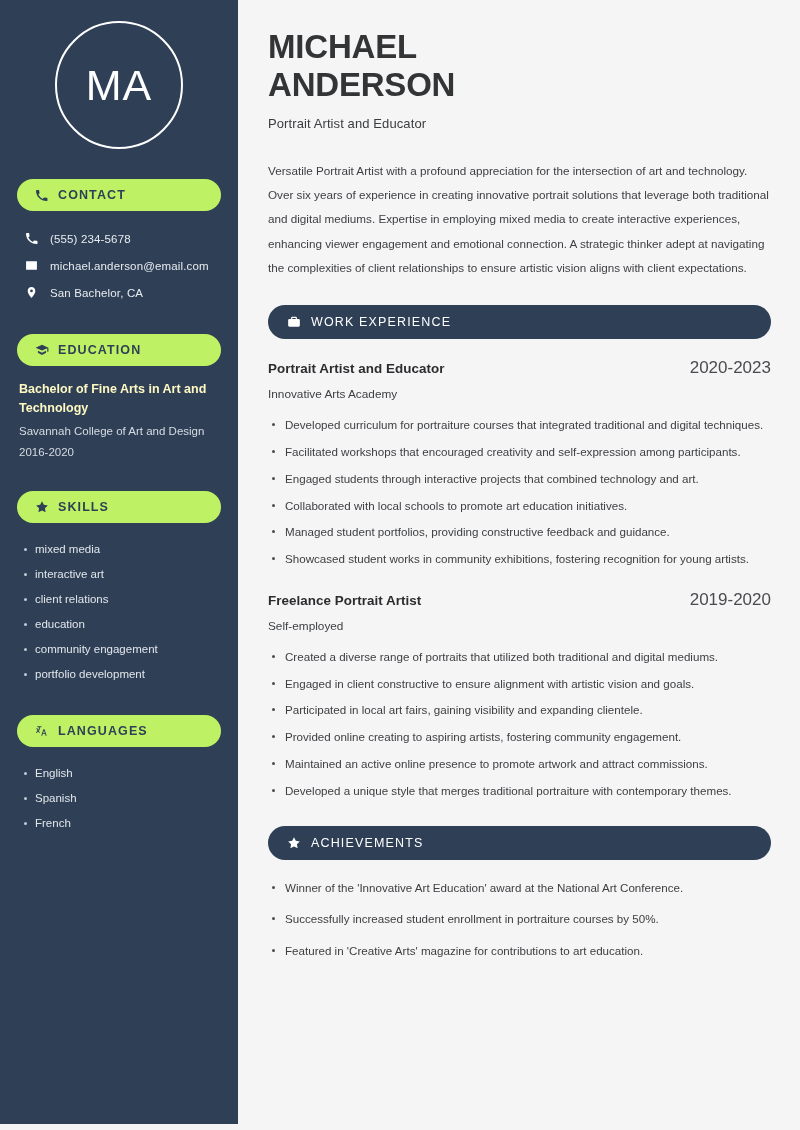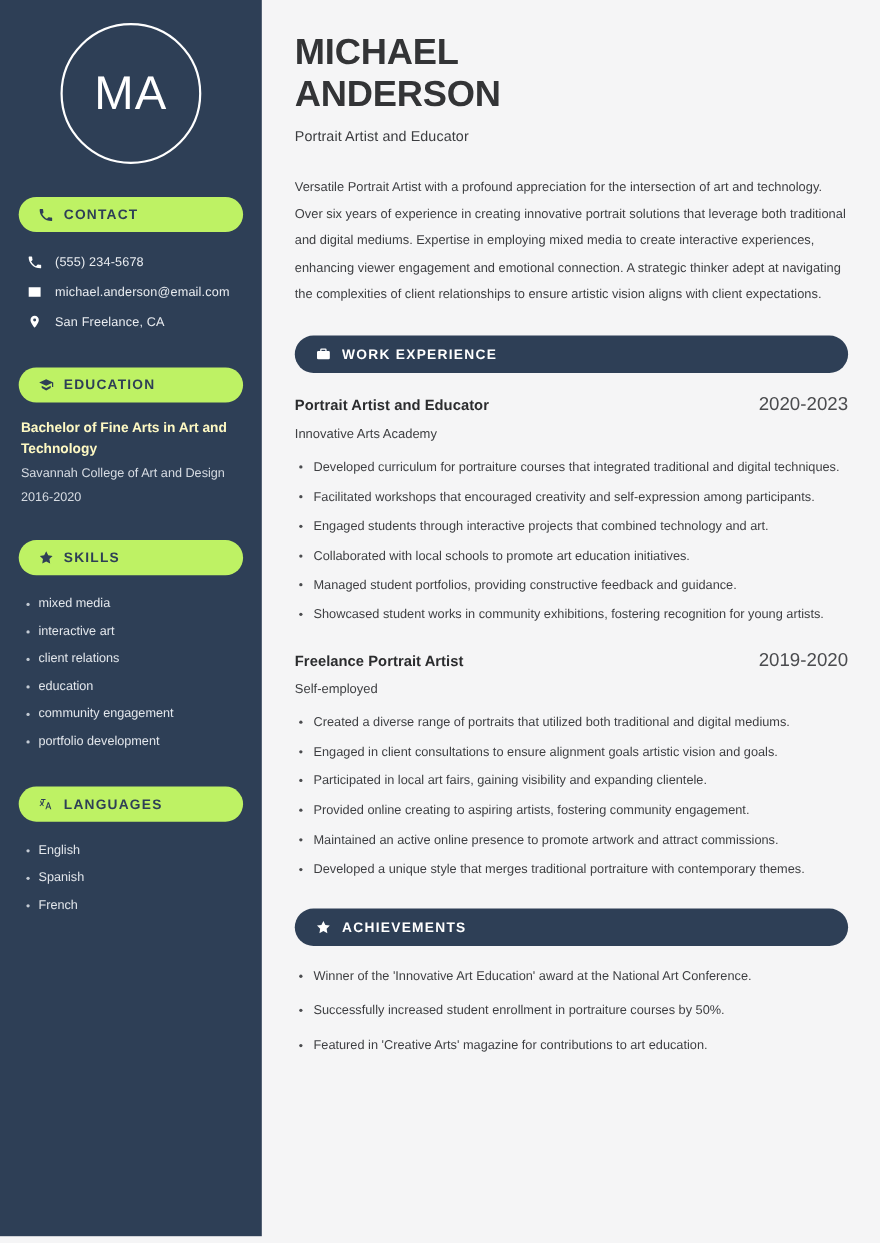--- a/index.html
+++ b/index.html
@@ -176,21 +176,21 @@
     display: flex;
     align-items: center;
     gap: 10px;
     padding-left: 18px;
     margin-top: 25px;
     margin-bottom: 19px;
   }
   .sec-bar-label {
     color: #ffffff;
     font-size: 12.5px;
-    font-weight: bold;
+    font-weight: normal;
     letter-spacing: 1.15px;
   }
   .sec-bar-icon {
     width: 15px;
     height: 15px;
     display: flex;
     align-items: center;
     justify-content: center;
     color: #ffffff;
   }
@@ -284,21 +284,21 @@
             </svg>
         </span>
         <span class="contact-text">michael.anderson@email.com</span>
       </div>
       <div class="contact-row">
         <span class="contact-icon">
           <svg width="13" height="13" viewBox="0 0 24 24" fill="currentColor">
               <path d="M12 2C8.1 2 5 5.1 5 9c0 5.3 7 13 7 13s7-7.7 7-13c0-3.9-3.1-7-7-7zm0 9.5A2.5 2.5 0 1 1 12 6.5a2.5 2.5 0 0 1 0 5z"></path>
             </svg>
         </span>
-        <span class="contact-text">San Freelance, CA</span>
+        <span class="contact-text">San Bachelor, CA</span>
       </div>
     </div>
 
     <div class="side-block">
       <div class="pill">
         <span class="pill-icon">
           <svg width="14" height="14" viewBox="0 0 24 24" fill="currentColor">
               <path d="M12 3 1 8l11 5 9-4.09V15h2V8L12 3zM5 13.18v3.5L12 20.5l7-3.82v-3.5L12 16.5 5 13.18z"></path>
             </svg>
         </span>
@@ -382,21 +382,21 @@
     </div>
 
     <div class="job-block">
       <div class="job-head">
         <span class="job-title">Freelance Portrait Artist</span>
         <span class="job-dates">2019-2020</span>
       </div>
       <div class="job-company">Self-employed</div>
       <ul class="bullets">
         <li>Created a diverse range of portraits that utilized both traditional and digital mediums.</li>
-        <li>Engaged in client consultations to ensure alignment goals artistic vision and goals.</li>
+        <li>Engaged in client constructive to ensure alignment with artistic vision and goals.</li>
         <li>Participated in local art fairs, gaining visibility and expanding clientele.</li>
         <li>Provided online creating to aspiring artists, fostering community engagement.</li>
         <li>Maintained an active online presence to promote artwork and attract commissions.</li>
         <li>Developed a unique style that merges traditional portraiture with contemporary themes.</li>
       </ul>
     </div>
 
     <div class="sec-bar">
       <span class="sec-bar-icon">
         <svg width="14" height="14" viewBox="0 0 24 24" fill="currentColor">

